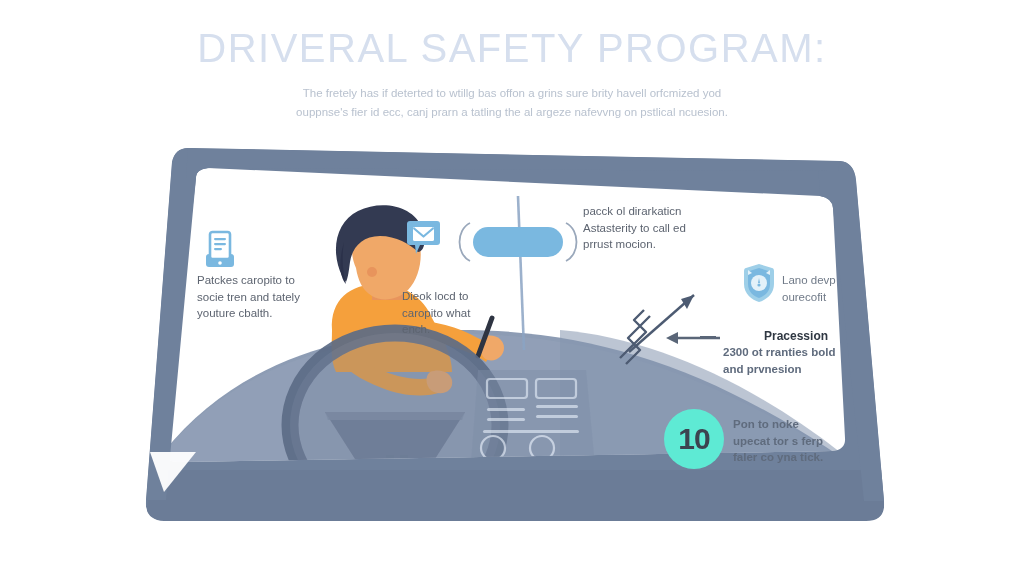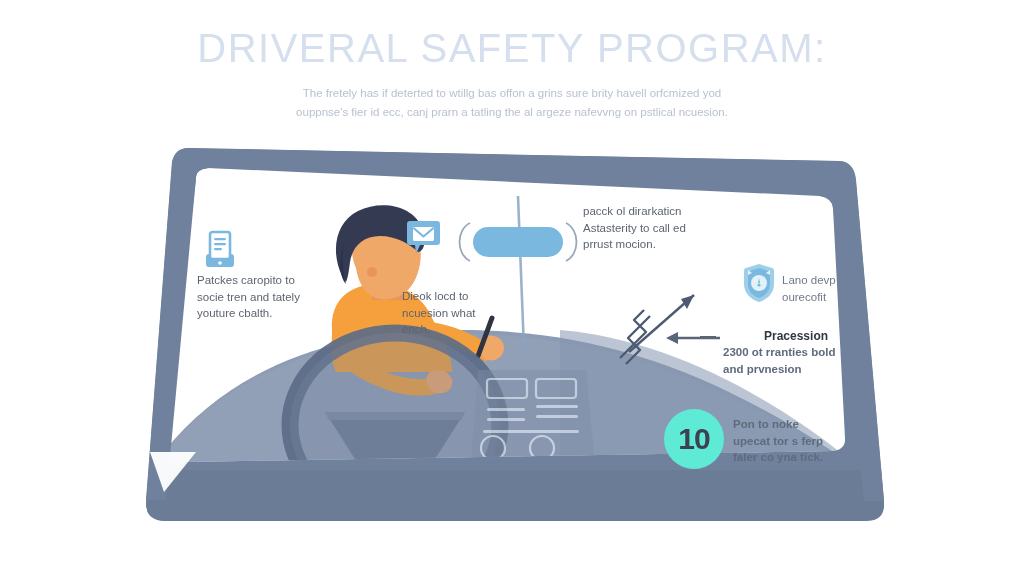--- a/index.html
+++ b/index.html
@@ -241,21 +241,21 @@
     <span class="icon" id="mail-icon">
       <svg width="38" height="40" viewBox="0 0 38 40" xmlns="http://www.w3.org/2000/svg">
         <path d="M3,3 L33,3 Q36,3 36,6 L36,24 Q36,27 33,27 L16,27 L12,36 L11,27 L6,27 Q3,27 3,24 L3,6 Q3,3 6,3 Z" fill="#7ab8e0"></path>
         <rect x="9" y="9" width="21" height="14" rx="1.6" fill="#ffffff"></rect>
         <path d="M9.5,10 L19.5,18.5 L29.5,10" fill="none" stroke="#7ab8e0" stroke-width="2.2" stroke-linejoin="round"></path>
       </svg>
     </span>
 
     <div class="block" id="mid-text">
       <div class="txt">Dieok locd to</div>
-      <div class="txt">ncuesion what</div>
+      <div class="txt">caropito what</div>
       <div class="txt">ench.</div>
     </div>
 
     <div class="block" id="right-top-text">
       <div class="txt">pacck ol dirarkaticn</div>
       <div class="txt">Astasterity to call ed</div>
       <div class="txt">prrust mocion.</div>
     </div>
 
     <span class="icon" id="badge-icon">

